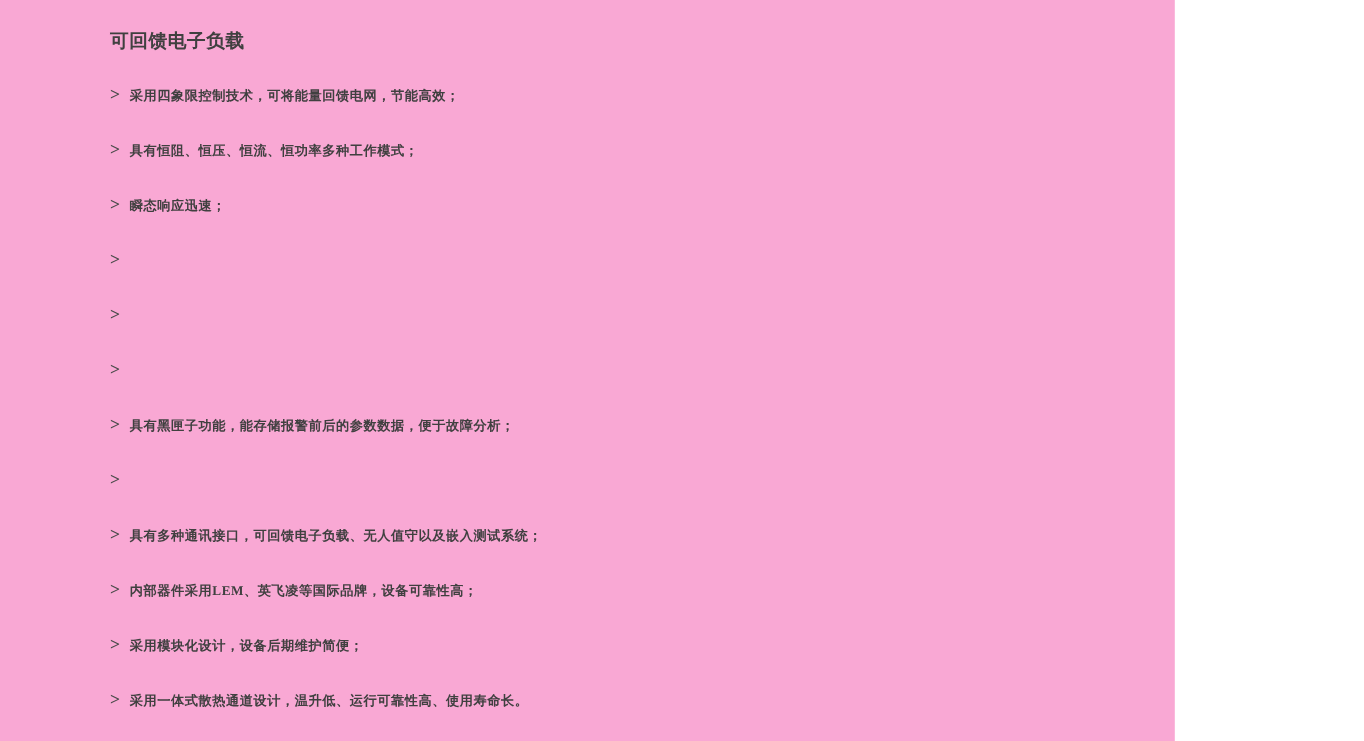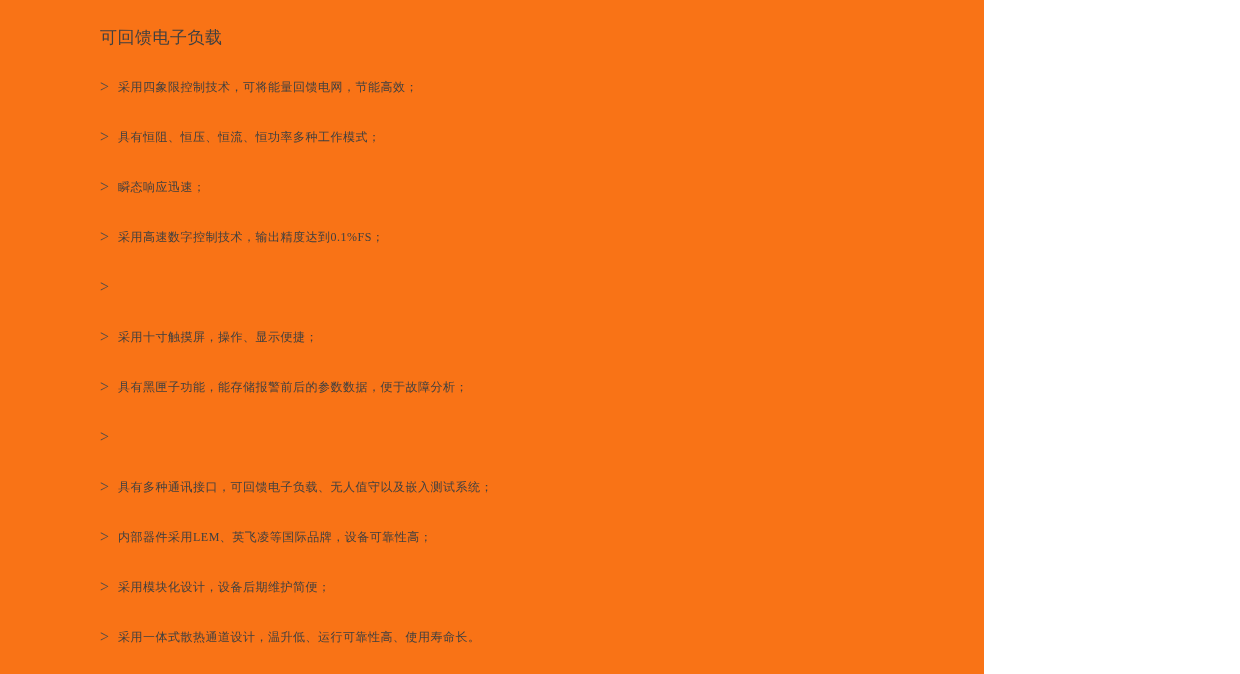--- a/index.html
+++ b/index.html
@@ -5,25 +5,26 @@
   html, body {
     margin: 0;
     padding: 0;
     background: #ffffff;
   }
   body {
     font-family: "Liberation Serif", "DejaVu Serif", serif;
   }
   .page {
     position: relative;
-    width: 984px;
+    width: 1068px;
     height: 674px;
-    background: #f97316;
+    background: #f9a8d4;
     overflow: hidden;
     color: #404040;
+    font-weight: bold;
   }
   .page-title {
     position: absolute;
     left: 100px;
     top: 29px;
     font-size: 17px;
     line-height: 17px;
     letter-spacing: 0.5px;
     white-space: nowrap;
   }
@@ -63,28 +64,26 @@
     <div class="feature-item">
       <span class="bullet-marker">&gt;</span>
       <span class="feature-text">具有恒阻、恒压、恒流、恒功率多种工作模式；</span>
     </div>
     <div class="feature-item">
       <span class="bullet-marker">&gt;</span>
       <span class="feature-text">瞬态响应迅速；</span>
     </div>
     <div class="feature-item">
       <span class="bullet-marker">&gt;</span>
-      <span class="feature-text">采用高速数字控制技术，输出精度达到0.1%FS；</span>
     </div>
     <div class="feature-item">
       <span class="bullet-marker">&gt;</span>
     </div>
     <div class="feature-item">
       <span class="bullet-marker">&gt;</span>
-      <span class="feature-text">采用十寸触摸屏，操作、显示便捷；</span>
     </div>
     <div class="feature-item">
       <span class="bullet-marker">&gt;</span>
       <span class="feature-text">具有黑匣子功能，能存储报警前后的参数数据，便于故障分析；</span>
     </div>
     <div class="feature-item">
       <span class="bullet-marker">&gt;</span>
     </div>
     <div class="feature-item">
       <span class="bullet-marker">&gt;</span>

